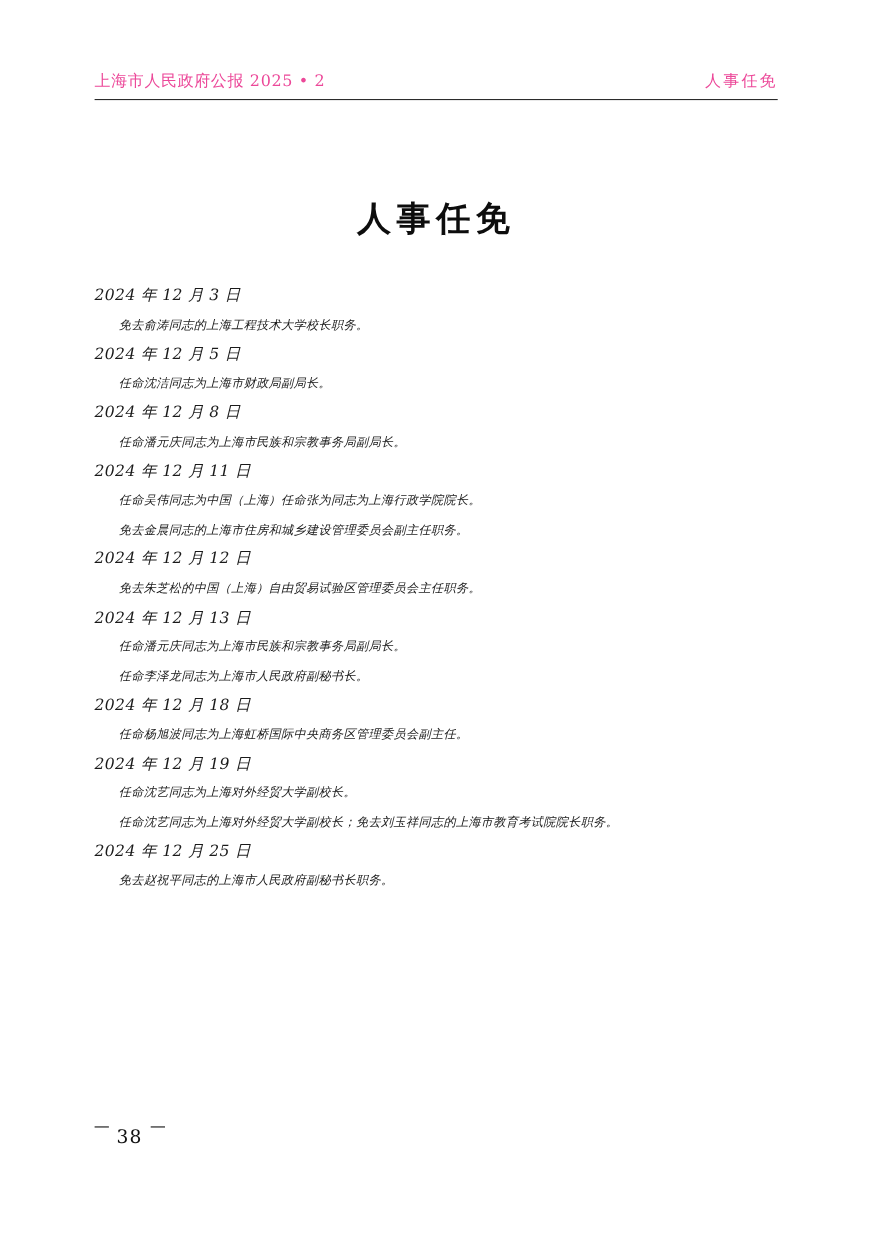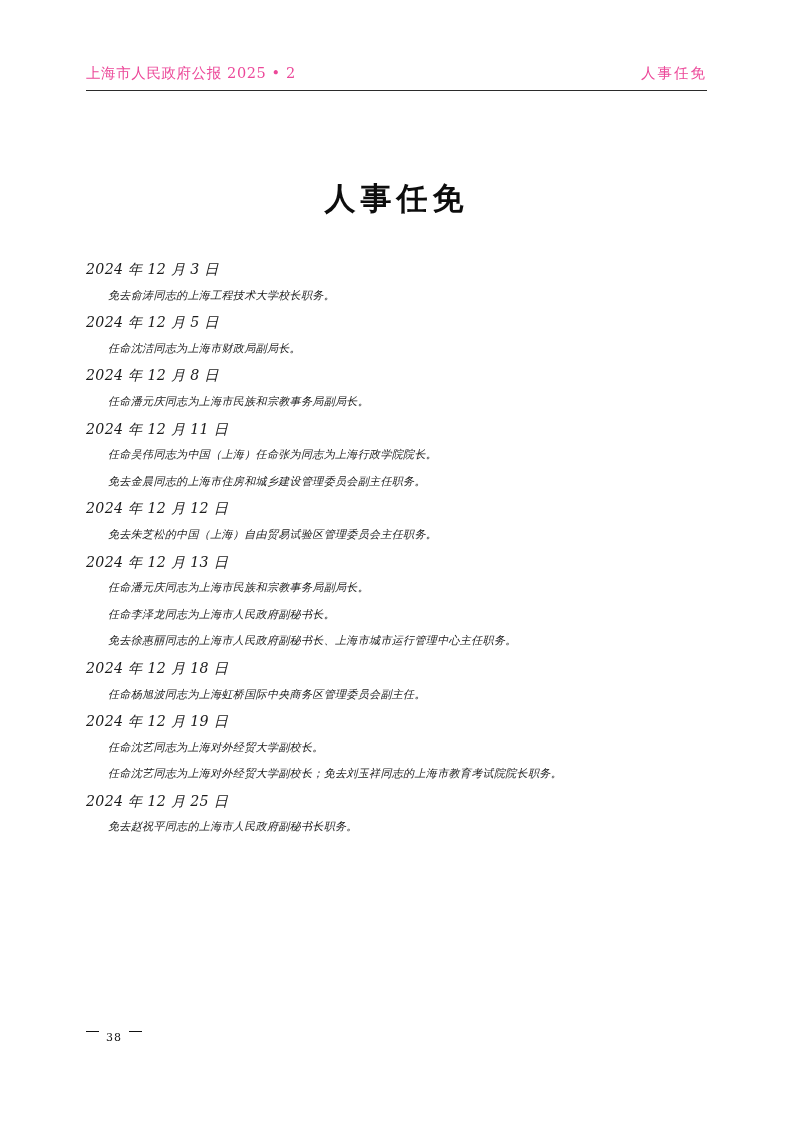--- a/index.html
+++ b/index.html
@@ -78,21 +78,21 @@
     letter-spacing: 0.35px;
     margin: 0;
     text-indent: 2em;
     text-align: justify;
     text-justify: inter-ideograph;
   }
   .footer {
     position: absolute;
     bottom: 78px;
     left: 86px;
-    font-size: 11px;
+    font-size: 17px;
     letter-spacing: 1px;
     color: #111;
     display: flex;
     align-items: flex-start;
     gap: 7px;
   }
   .dash {
     display: inline-block;
     width: 13px;
     height: 1.3px;
@@ -140,21 +140,20 @@
       <p class="body-line">免去朱芝松的中国（上海）自由贸易试验区管理委员会主任职务。</p>
     </div>
 
     <div class="entry">
       <p class="date-line">2024 年 12 月 13 日</p>
       <p class="body-line">任命潘元庆同志为上海市民族和宗教事务局副局长。</p>
     </div>
 
     <div class="entry">
       <p class="body-line">任命李泽龙同志为上海市人民政府副秘书长。</p>
-      <p class="body-line">免去徐惠丽同志的上海市人民政府副秘书长、上海市城市运行管理中心主任职务。</p>
     </div>
 
     <div class="entry">
       <p class="date-line">2024 年 12 月 18 日</p>
       <p class="body-line">任命杨旭波同志为上海虹桥国际中央商务区管理委员会副主任。</p>
     </div>
 
     <div class="entry">
       <p class="date-line">2024 年 12 月 19 日</p>
       <p class="body-line">任命沈艺同志为上海对外经贸大学副校长。</p>

